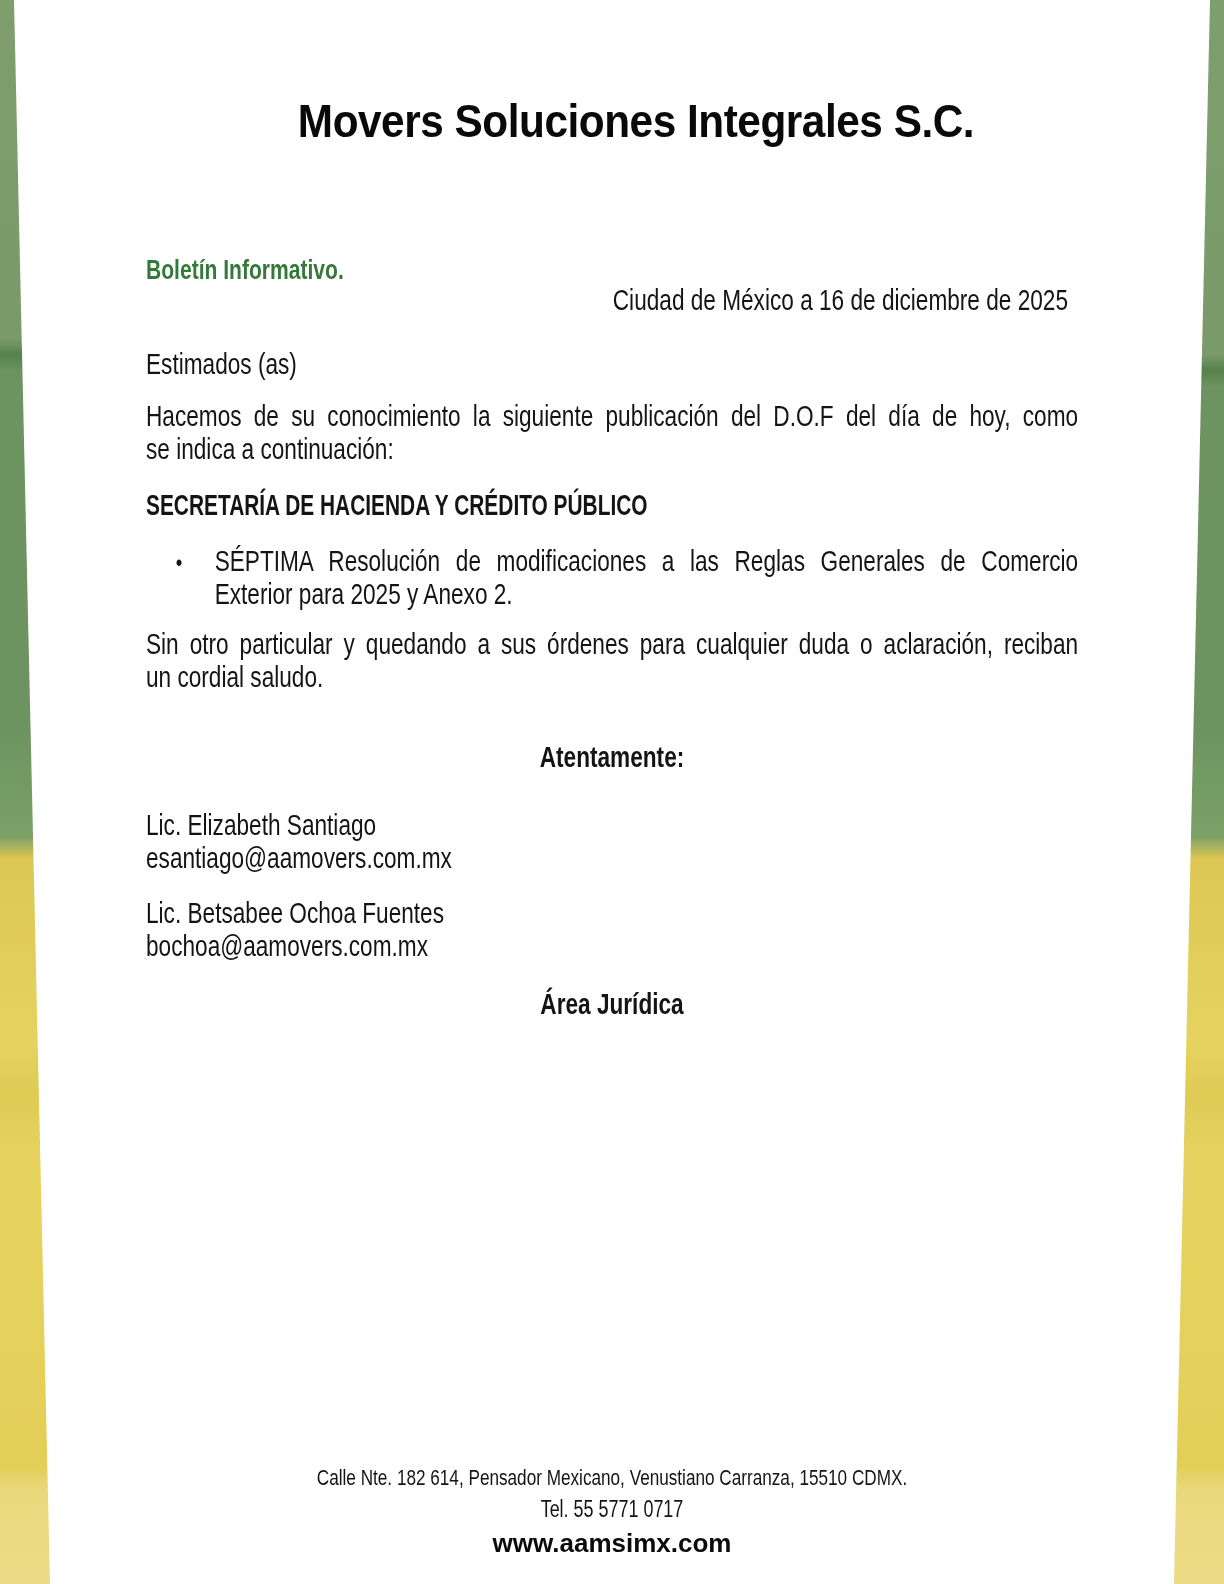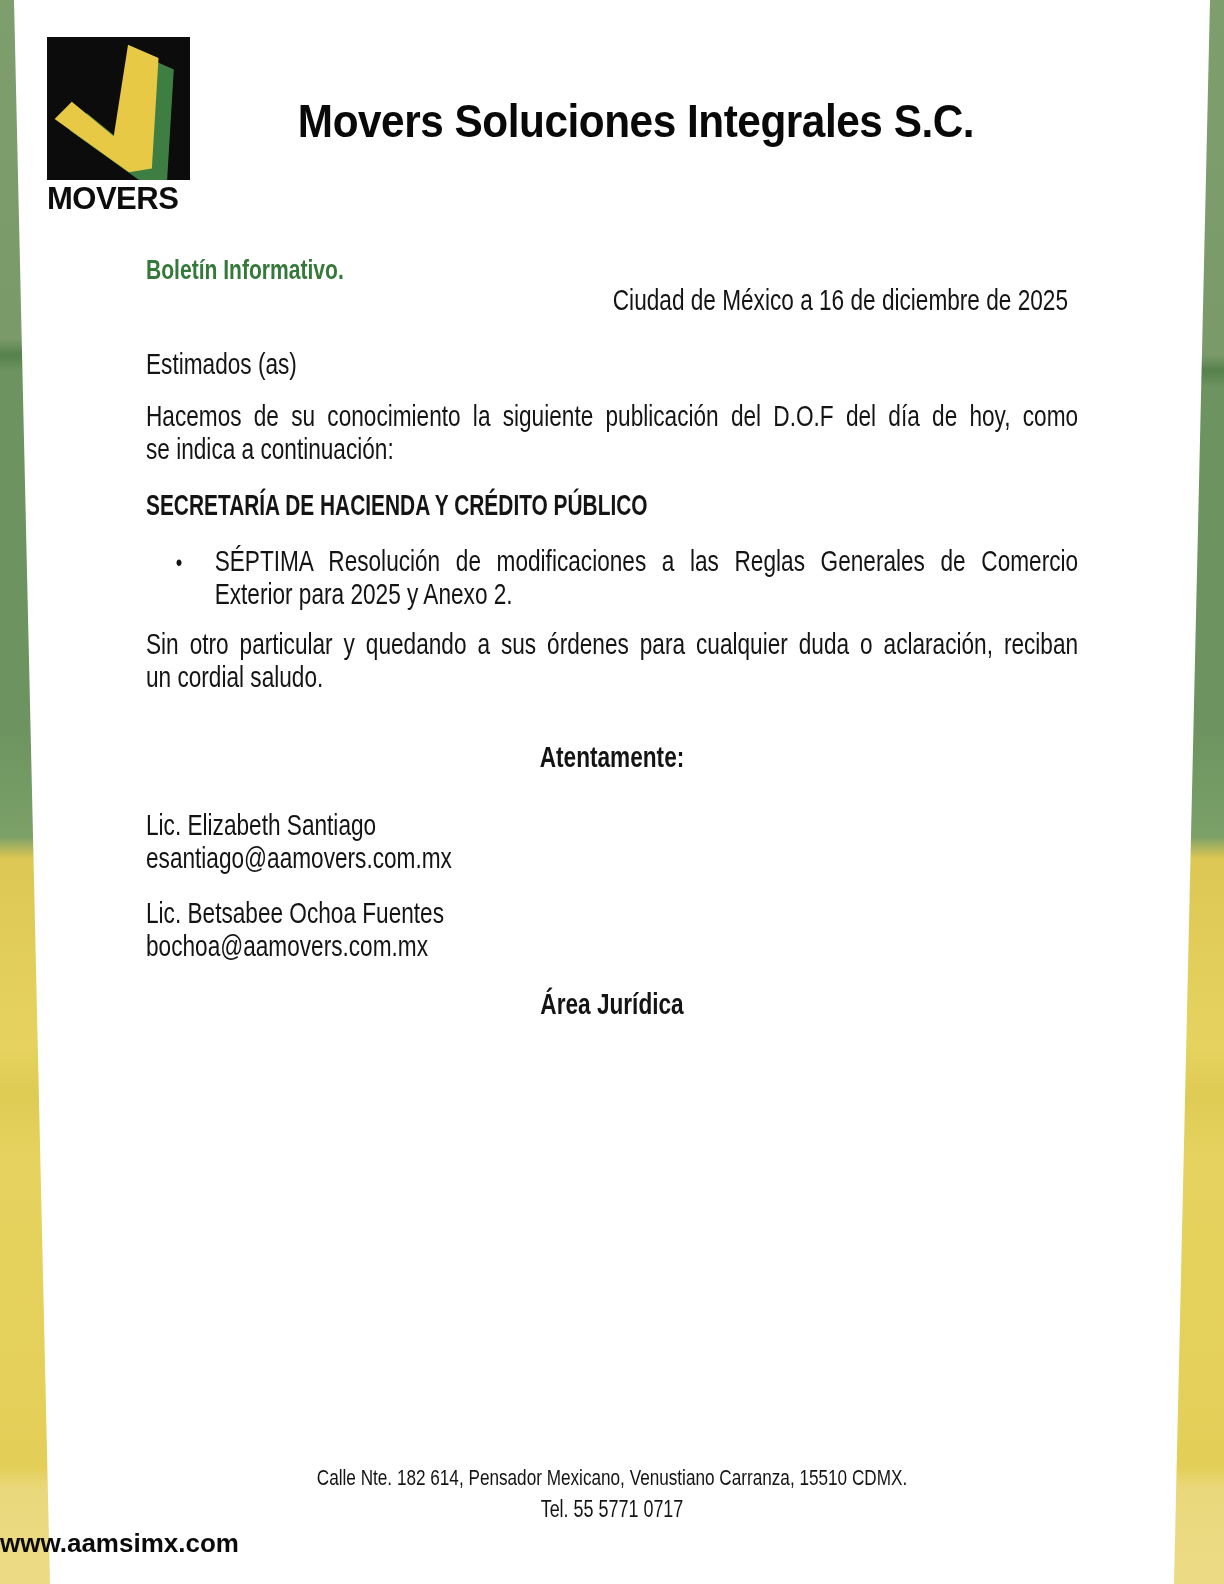--- a/index.html
+++ b/index.html
@@ -70,45 +70,30 @@
   .bullet-marker{position:absolute;left:38px;top:1px;font-size:24px;}
   .p-closing{top:628px;}
   .signoff{top:741px;font-weight:bold;}
   .sig-block-1{top:809px;}
   .sig-block-2{top:897px;}
   .department{top:988px;font-weight:bold;}
   
   .footer-address{top:1461px;font-size:22px;}
   .footer-phone{top:1493px;font-size:23px;}
   .footer-website{position:absolute;left:0;width:1224px;top:1528px;
-    font-size:26px;font-weight:bold;color:#0b0b0b;}
+    text-align:center;font-size:26px;font-weight:bold;color:#0b0b0b;}
 </style>
 </head>
 <body>
 
 <div class="page">
 
   <div class="strip strip-left"></div>
   <div class="strip strip-right"></div>
 
-  <div class="logo">
-    <svg width="143" height="143" viewBox="0 0 150 150">
-      <defs>
-        <clipPath id="sq">
-            <rect x="0" y="0" width="150" height="150"></rect>
-          </clipPath>
-      </defs>
-      <rect x="0" y="0" width="150" height="150" fill="#0c0c0c"></rect>
-      <g clip-path="url(#sq)">
-        <path d="M 8,86 L 26,68 L 70,104 L 85,8 L 117,22 L 110,138 L 86,142 Z" transform="translate(16,12)" fill="#3f7e43"></path>
-        <path d="M 8,86 L 26,68 L 70,104 L 85,8 L 117,22 L 110,138 L 86,142 Z" fill="#e7c945"></path>
-      </g>
-    </svg>
-    <div class="logo-wordmark">MOVERS</div>
-  </div>
 
   <div class="company-title">Movers Soluciones Integrales S.C.</div>
 
   <div class="boletin">Boletín Informativo.</div>
   <div class="dateline">Ciudad de México a 16 de diciembre de 2025</div>
 
   <div class="blk salutation">Estimados (as)</div>
 
   <div class="blk p-intro">
     <div class="jline">Hacemos de su conocimiento la siguiente publicación del D.O.F del día de hoy, como</div>

